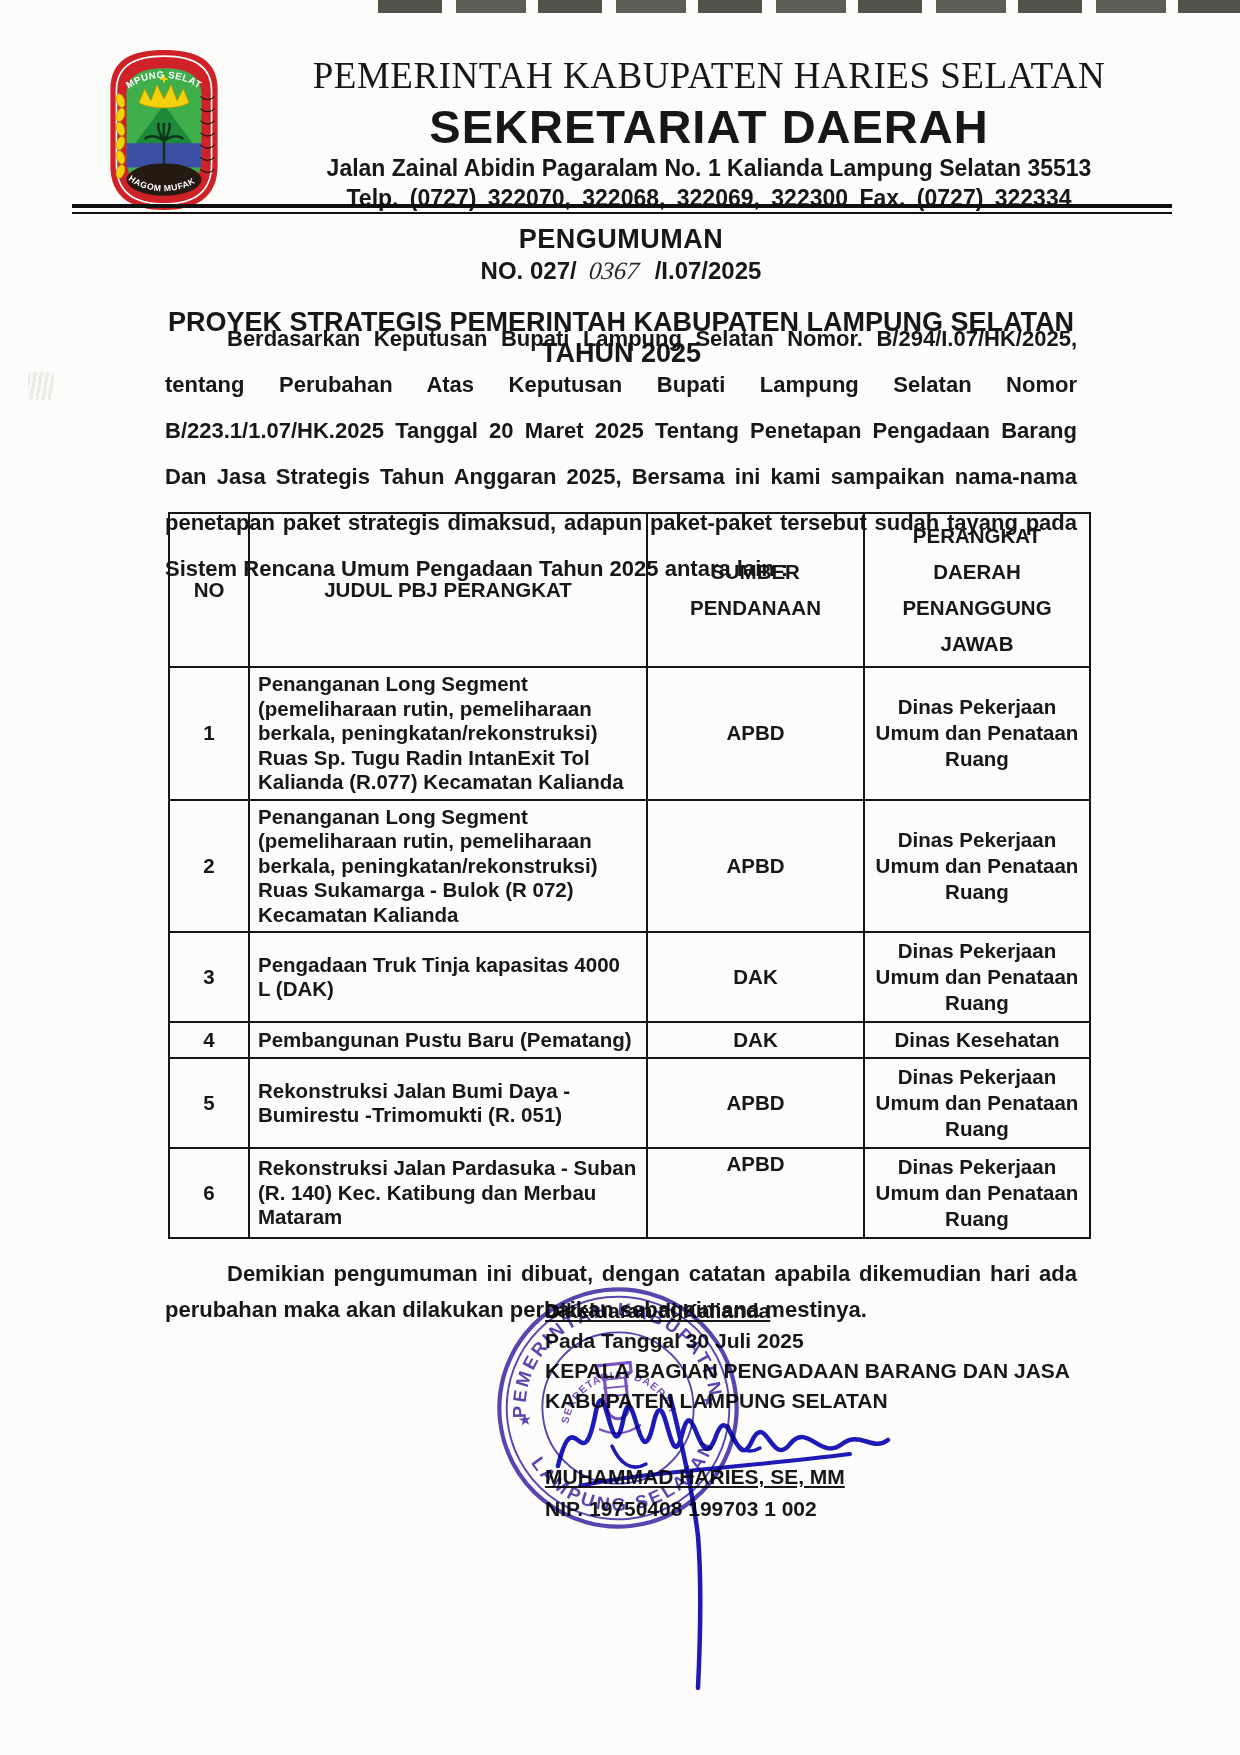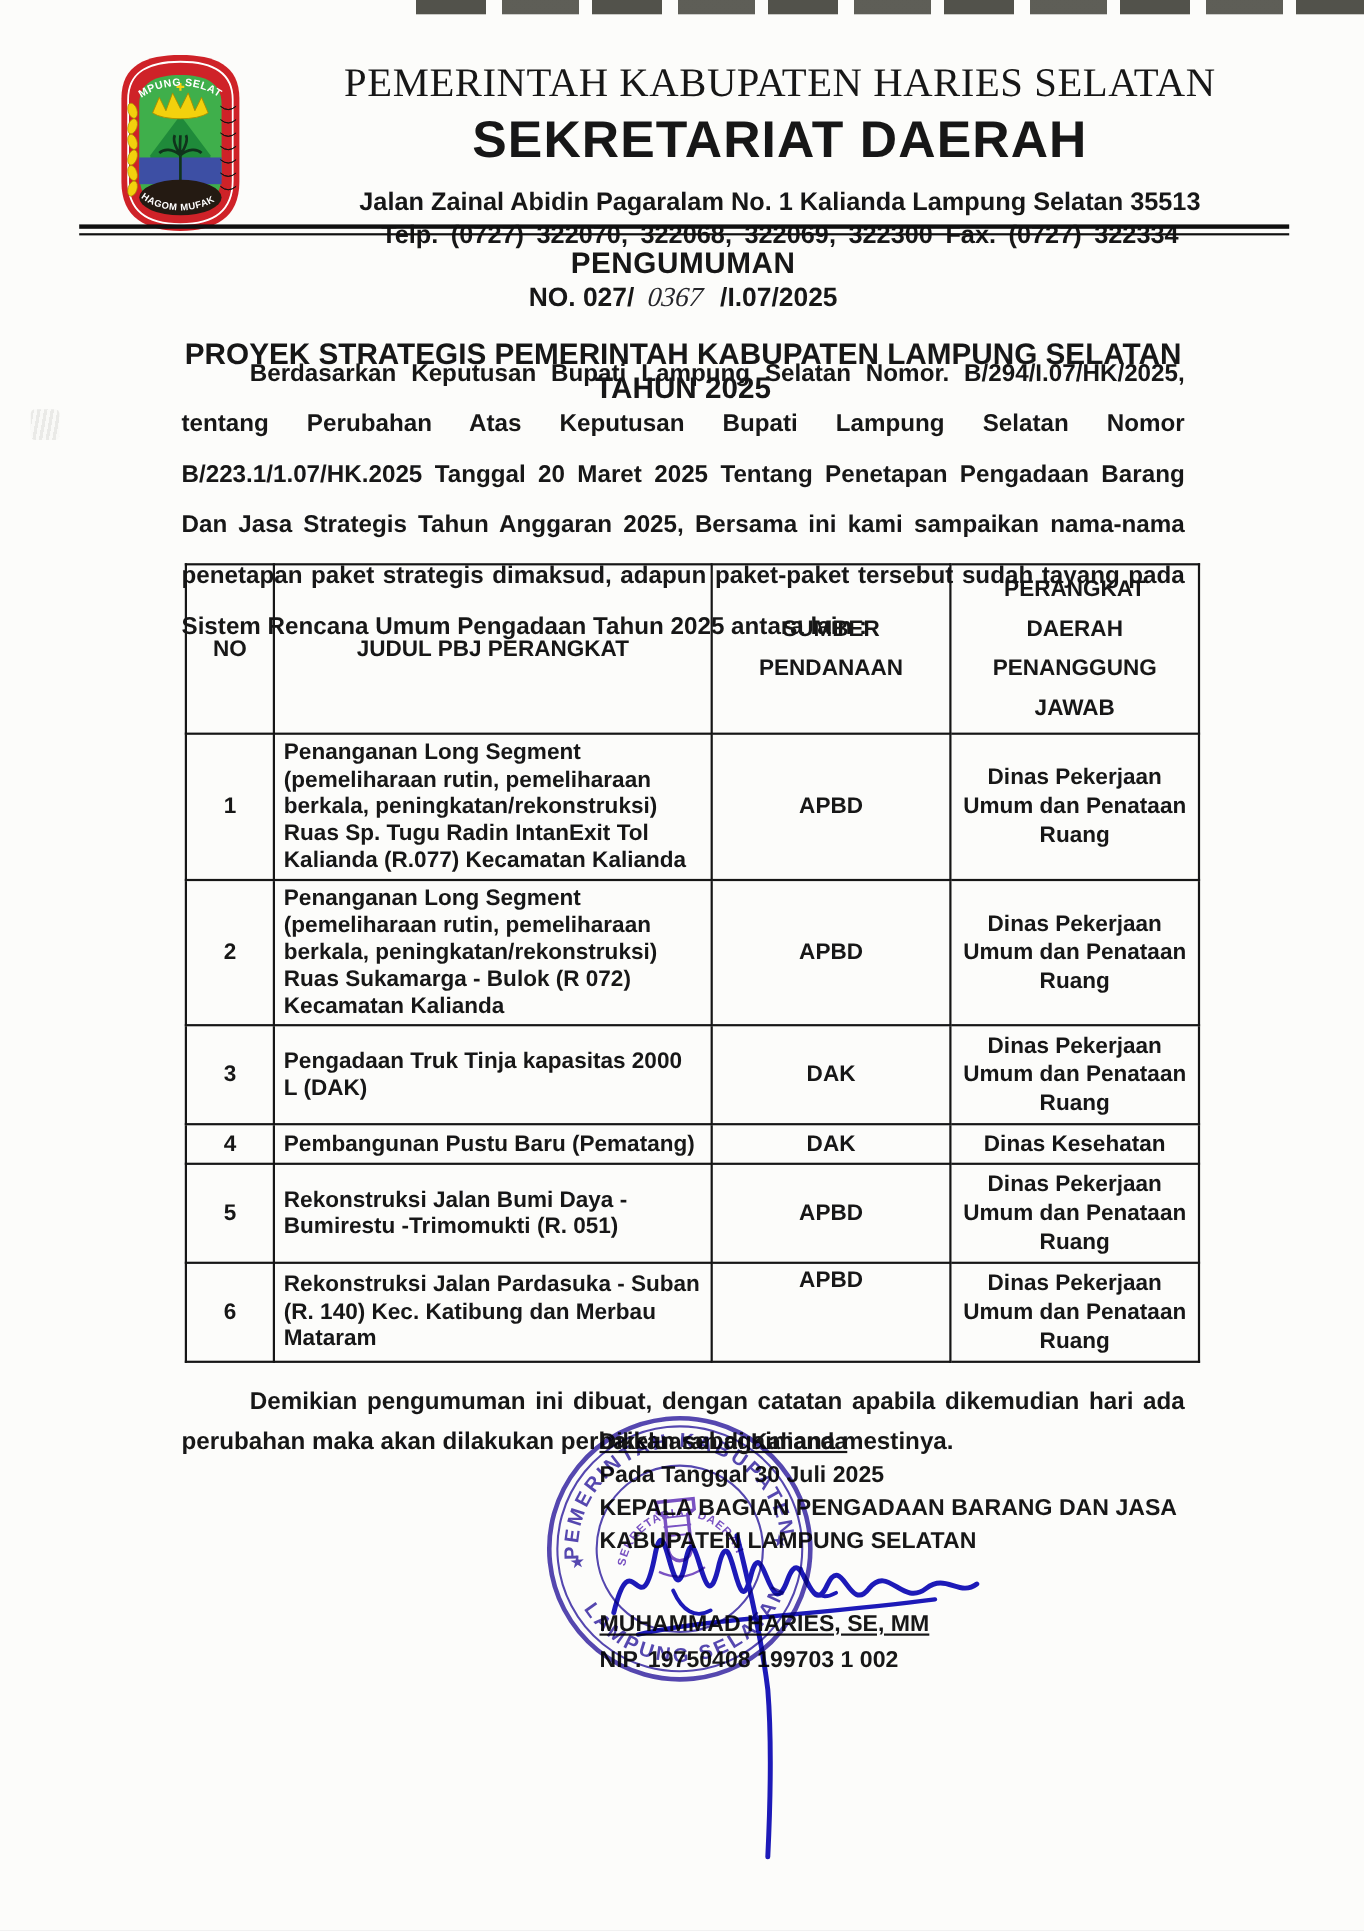--- a/index.html
+++ b/index.html
@@ -11,21 +11,21 @@
     background:repeating-linear-gradient(90deg,#34342c 0 64px,rgba(0,0,0,0) 64px 78px,#42423a 78px 148px,rgba(0,0,0,0) 148px 160px);}
   .smudge{position:absolute;left:28px;top:372px;width:26px;height:28px;opacity:.7;border-radius:4px;
     background:repeating-linear-gradient(100deg,#e2e2df 0 3px,#f8f8f6 3px 6px);}
 
   
   .letterhead{position:absolute;top:40px;left:98px;right:52px;display:flex;}
   .logo{width:132px;height:172px;flex:0 0 auto;margin-top:4px;}
   .lh-text{flex:1;text-align:center;padding-top:14px;}
   .lh1{font-family:"Liberation Serif",serif;font-size:37px;letter-spacing:.5px;white-space:nowrap;}
   .lh2{font-weight:700;font-size:47px;letter-spacing:1px;margin-top:2px;}
-  .lh3{font-size:23px;font-weight:700;margin-top:16px;}
+  .lh3{font-size:23px;font-weight:700;margin-top:1px;}
   .lh4{font-size:23px;font-weight:700;margin-top:3px;word-spacing:5px;}
 
   .rule{position:absolute;top:204px;left:72px;right:68px;height:4px;
         border-top:4px solid #101010;border-bottom:2px solid #101010;}
 
   
   .title-block{position:absolute;top:224px;left:165px;width:912px;text-align:center;}
   .t1{font-size:27px;font-weight:700;letter-spacing:.5px;}
   .t2{font-size:24px;font-weight:700;margin-top:2px;}
   .hand{font-family:"Liberation Serif",serif;font-style:italic;font-weight:400;font-size:25px;
@@ -150,21 +150,21 @@
       <td class="c-perangkat">Dinas Pekerjaan Umum dan Penataan Ruang</td>
     </tr>
         <tr>
       <td class="c-no">2</td>
       <td class="c-judul">Penanganan Long Segment (pemeliharaan rutin, pemeliharaan berkala, peningkatan/rekonstruksi) Ruas Sukamarga - Bulok (R 072) Kecamatan Kalianda</td>
       <td class="c-sumber">APBD</td>
       <td class="c-perangkat">Dinas Pekerjaan Umum dan Penataan Ruang</td>
     </tr>
         <tr>
       <td class="c-no">3</td>
-      <td class="c-judul">Pengadaan Truk Tinja kapasitas 2000 L (DAK)</td>
+      <td class="c-judul">Pengadaan Truk Tinja kapasitas 4000 L (DAK)</td>
       <td class="c-sumber">DAK</td>
       <td class="c-perangkat">Dinas Pekerjaan Umum dan Penataan Ruang</td>
     </tr>
         <tr>
       <td class="c-no">4</td>
       <td class="c-judul">Pembangunan Pustu Baru (Pematang)</td>
       <td class="c-sumber">DAK</td>
       <td class="c-perangkat">Dinas Kesehatan</td>
     </tr>
         <tr>

